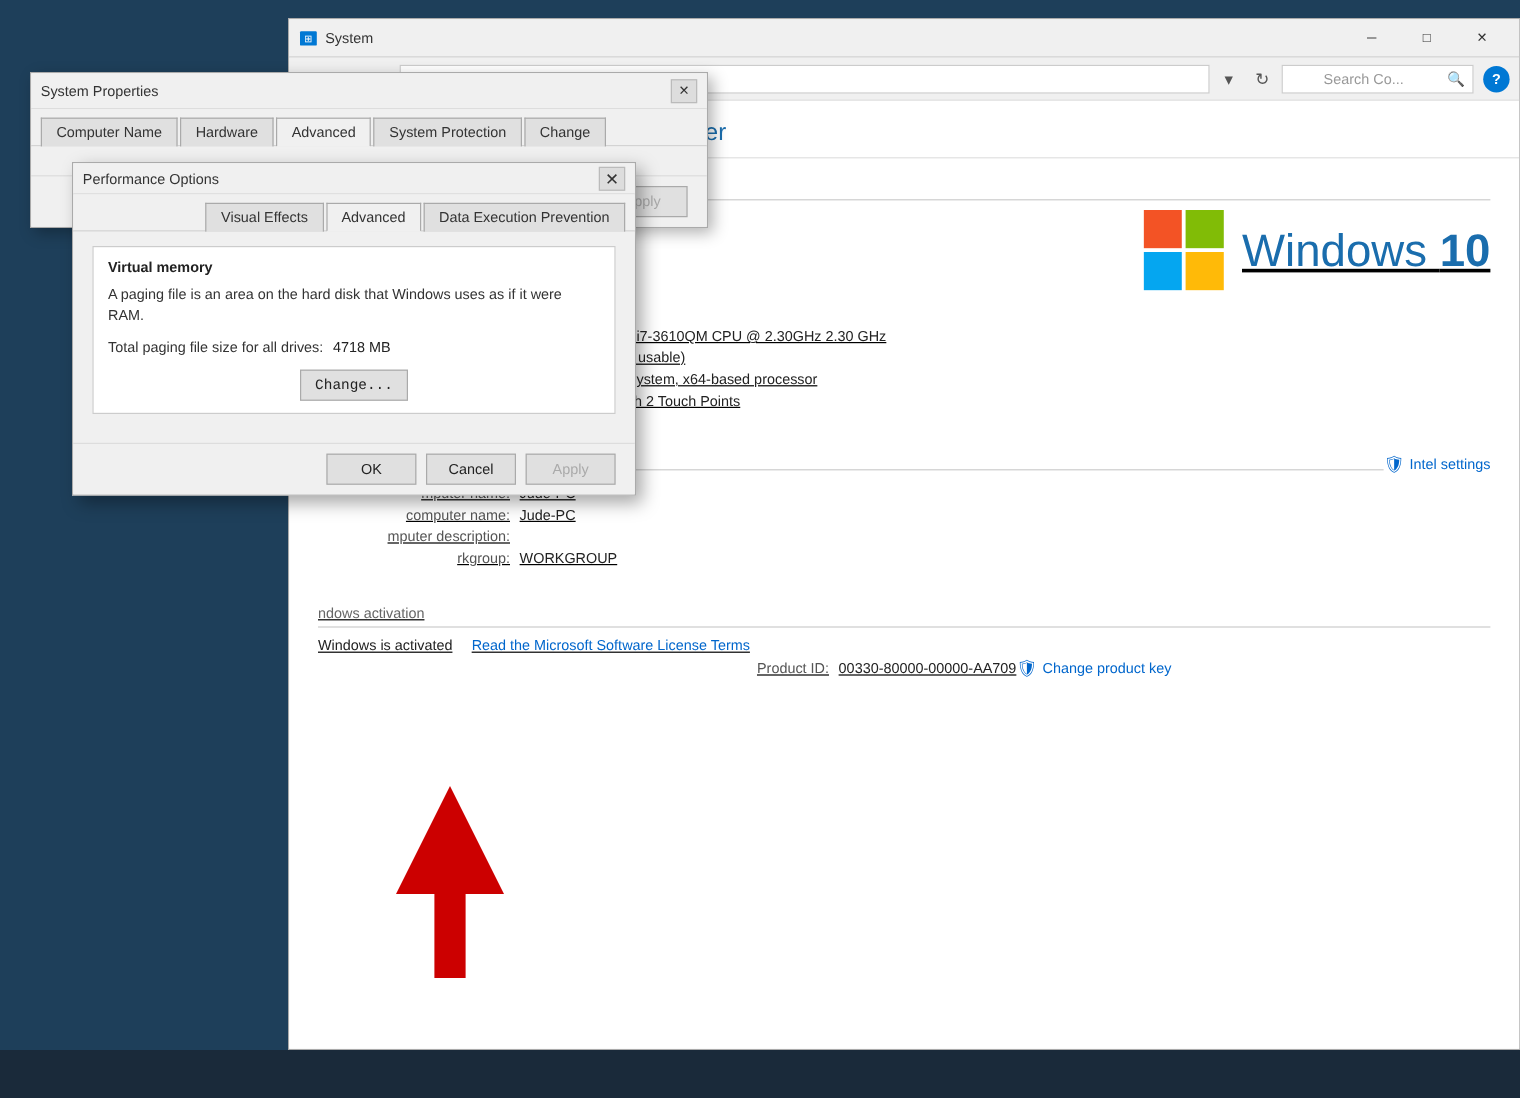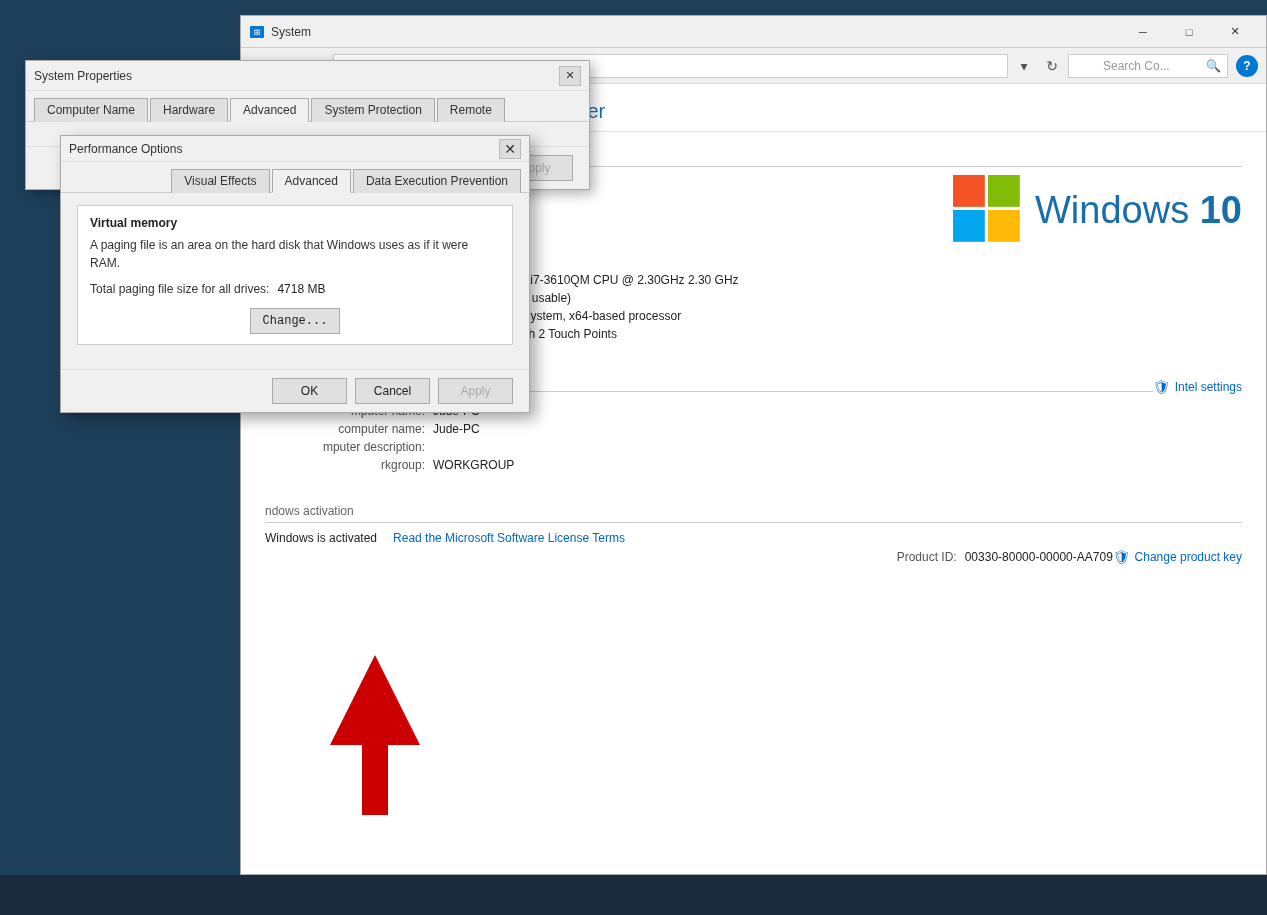--- a/index.html
+++ b/index.html
@@ -167,20 +167,21 @@
       padding: 16px 24px;
       gap: 20px;
       overflow: hidden;
     }
 
     .system-info {
       flex: 1;
       display: flex;
       flex-direction: column;
       gap: 16px;
+      text-decoration: underline;
     }
 
     .section-title {
       font-size: 12px;
       font-weight: normal;
       color: #666;
       border-bottom: 1px solid #ccc;
       padding-bottom: 4px;
       margin-bottom: 8px;
     }
@@ -512,21 +513,21 @@
     .row-with-btn {
       display: flex;
       align-items: center;
       justify-content: space-between;
       margin-bottom: 4px;
     }
 
     .product-id-row {
       display: flex;
       align-items: center;
-      justify-content: flex-end;
+      justify-content: center;
     }
   </style>
 </head>
 <body>
 
 <div style="position:absolute;top:0;left:0;width:1267px;height:915px;background:#1e3f5a;"></div>
 <div class="taskbar-bg"></div>
 
 <div class="system-window">
   <div class="system-window-titlebar">
@@ -671,21 +672,21 @@
     <div class="dialog-tab">
       <span>Hardware</span>
     </div>
     <div class="dialog-tab active">
       <span>Advanced</span>
     </div>
     <div class="dialog-tab">
       <span>System Protection</span>
     </div>
     <div class="dialog-tab">
-      <span>Remote</span>
+      <span>Change</span>
     </div>
   </div>
   <div class="dialog-body" style="height:120px;">
     
   </div>
   <div class="dialog-footer">
     <button class="dialog-btn">
       <span>OK</span>
     </button>
     <button class="dialog-btn">

